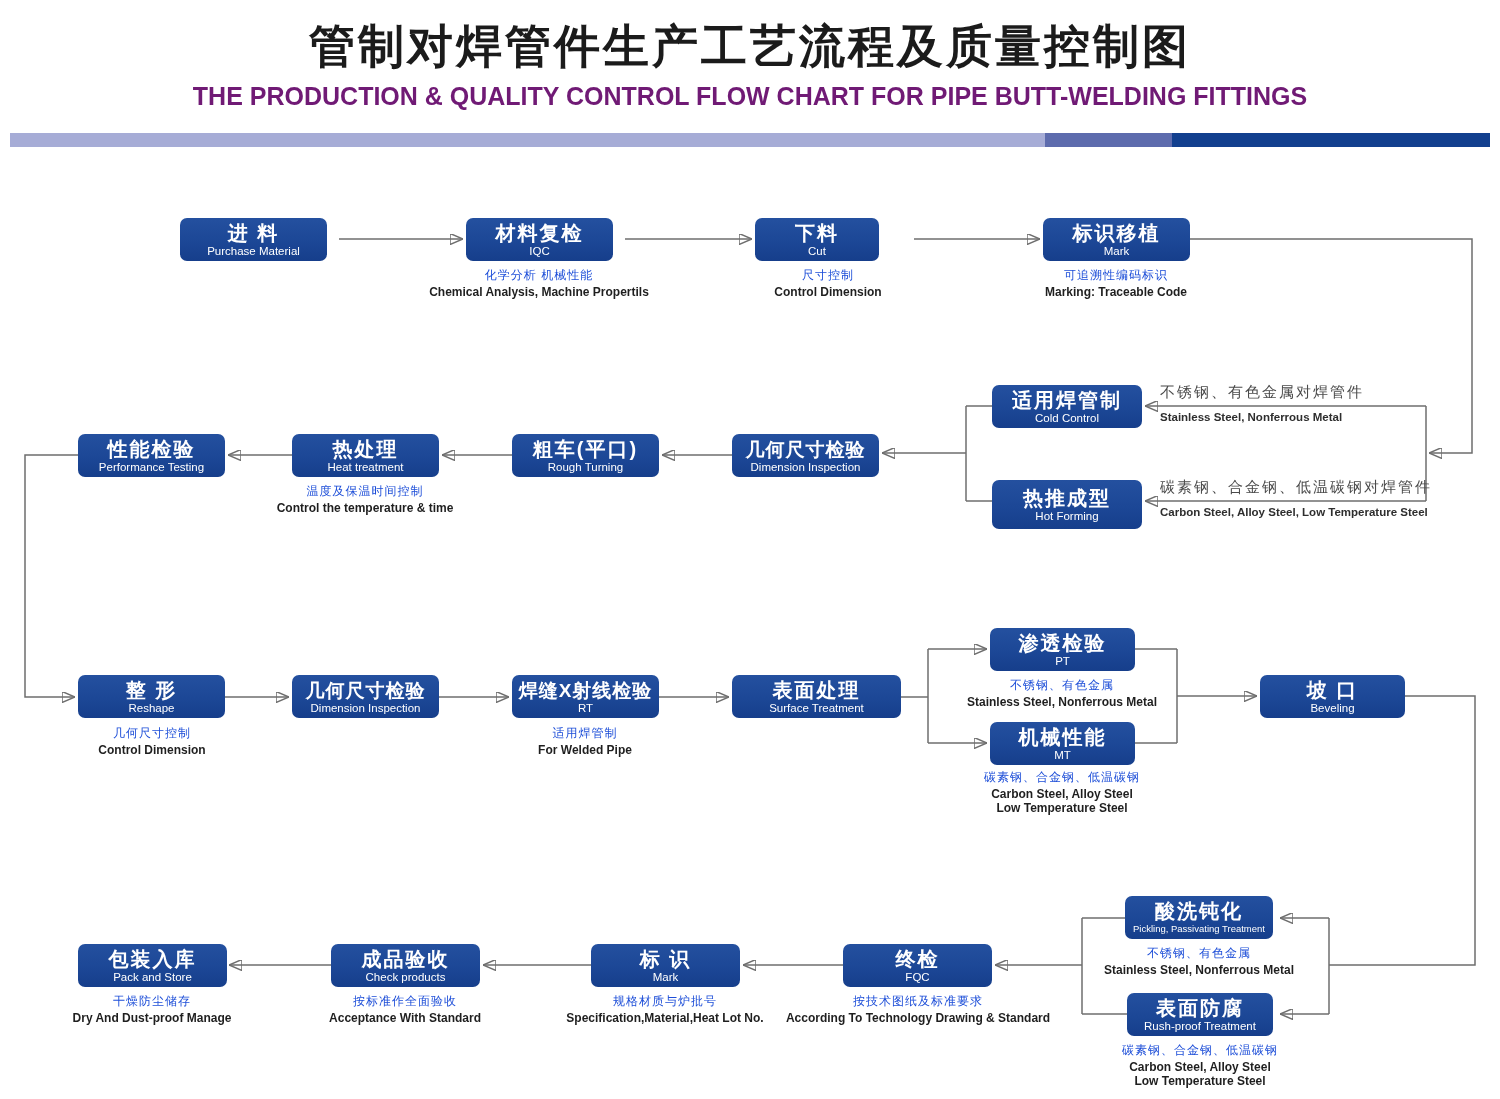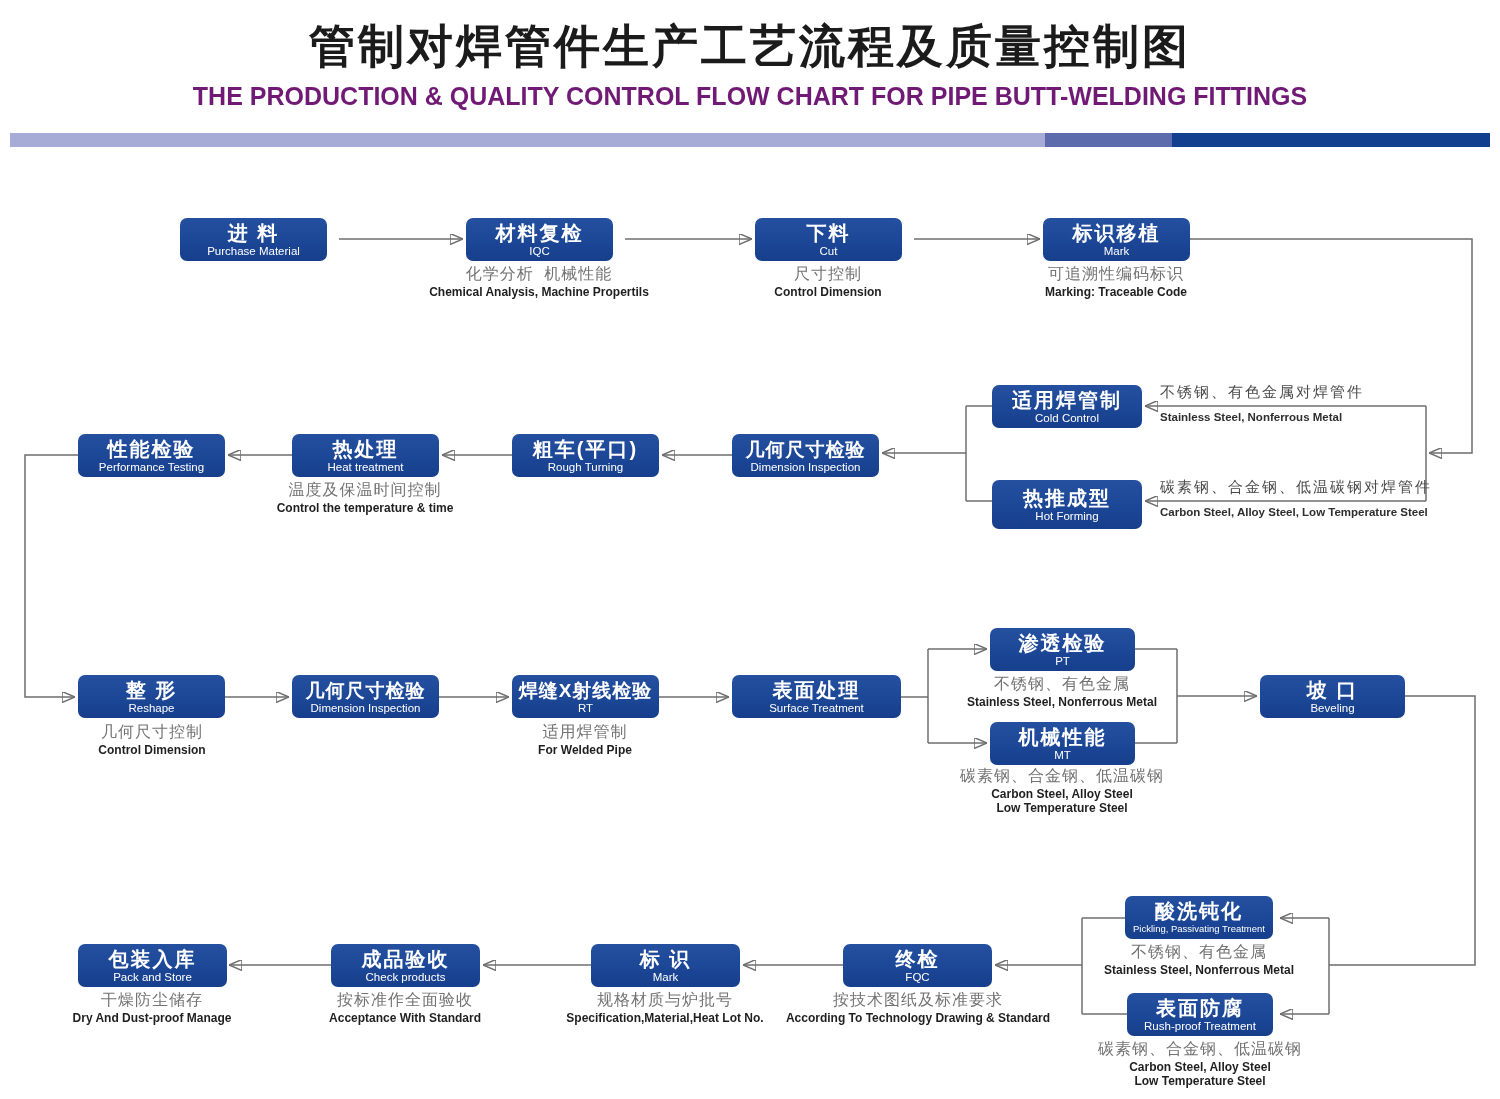--- a/index.html
+++ b/index.html
@@ -16,21 +16,21 @@
   svg.wires{position:absolute;left:0;top:0;width:1500px;height:1099px;}
   svg.wires path{fill:none;stroke:var(--line);stroke-width:1.5;}
   .node{position:absolute;background:linear-gradient(180deg,#24509f 0%,var(--box) 55%,var(--box_dark) 100%);
         border-radius:7px;color:#fff;display:flex;flex-direction:column;
         align-items:center;justify-content:center;text-align:center;}
   .node .zh{font-size:20px;font-weight:bold;letter-spacing:2px;line-height:23px;white-space:nowrap;}
   .node .zh.sm{font-size:19px;letter-spacing:1px;}
   .node .en{font-size:11.5px;line-height:12px;white-space:nowrap;}
   .node .en.xs{font-size:9.5px;}
   .cap{position:absolute;transform:translateX(-50%);text-align:center;white-space:nowrap;}
-  .cap-zh{font-size:16px;color:#737373;line-height:19px;letter-spacing:1px;font-family:Liberation Mono, monospace;}
+  .cap-zh{font-size:12px;color:#1d4ed8;line-height:19px;letter-spacing:1px;}
   .cap-en{font-size:12px;font-weight:bold;color:#1f1f1f;line-height:14px;}
   .llabel{position:absolute;white-space:nowrap;}
   .llabel .l-zh{font-size:15px;color:#4a4a4a;letter-spacing:2px;line-height:18px;}
   .llabel .l-en{font-size:11.5px;font-weight:bold;color:#2e2e2e;line-height:14px;}
 </style>
 </head>
 <body>
 
 <div class="stage">
 
@@ -98,21 +98,21 @@
   </svg>
 
   <div class="node" style="left:180px;top:218px;width:147px;height:43px">
     <span class="zh">进 料</span>
     <span class="en">Purchase Material</span>
   </div>
   <div class="node" style="left:466px;top:218px;width:147px;height:43px">
     <span class="zh">材料复检</span>
     <span class="en">IQC</span>
   </div>
-  <div class="node" style="left:755px;top:218px;width:147px;height:43px">
+  <div class="node" style="left:755px;top:218px;width:124px;height:43px">
     <span class="zh">下料</span>
     <span class="en">Cut</span>
   </div>
   <div class="node" style="left:1043px;top:218px;width:147px;height:43px">
     <span class="zh">标识移植</span>
     <span class="en">Mark</span>
   </div>
   <div class="node" style="left:992px;top:385px;width:150px;height:43px">
     <span class="zh">适用焊管制</span>
     <span class="en">Cold Control</span>

